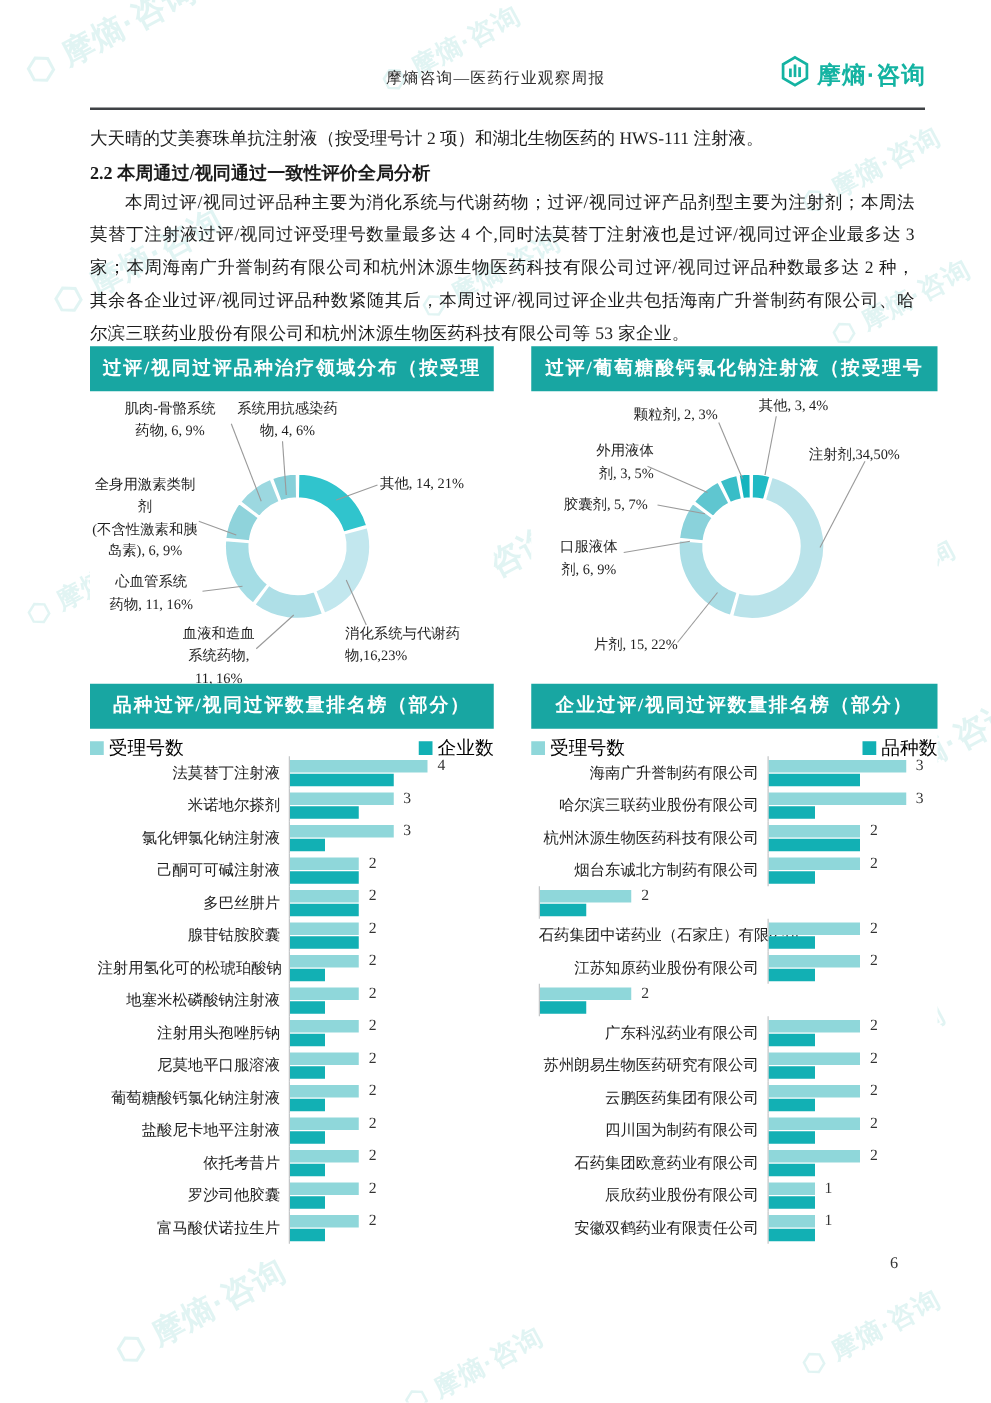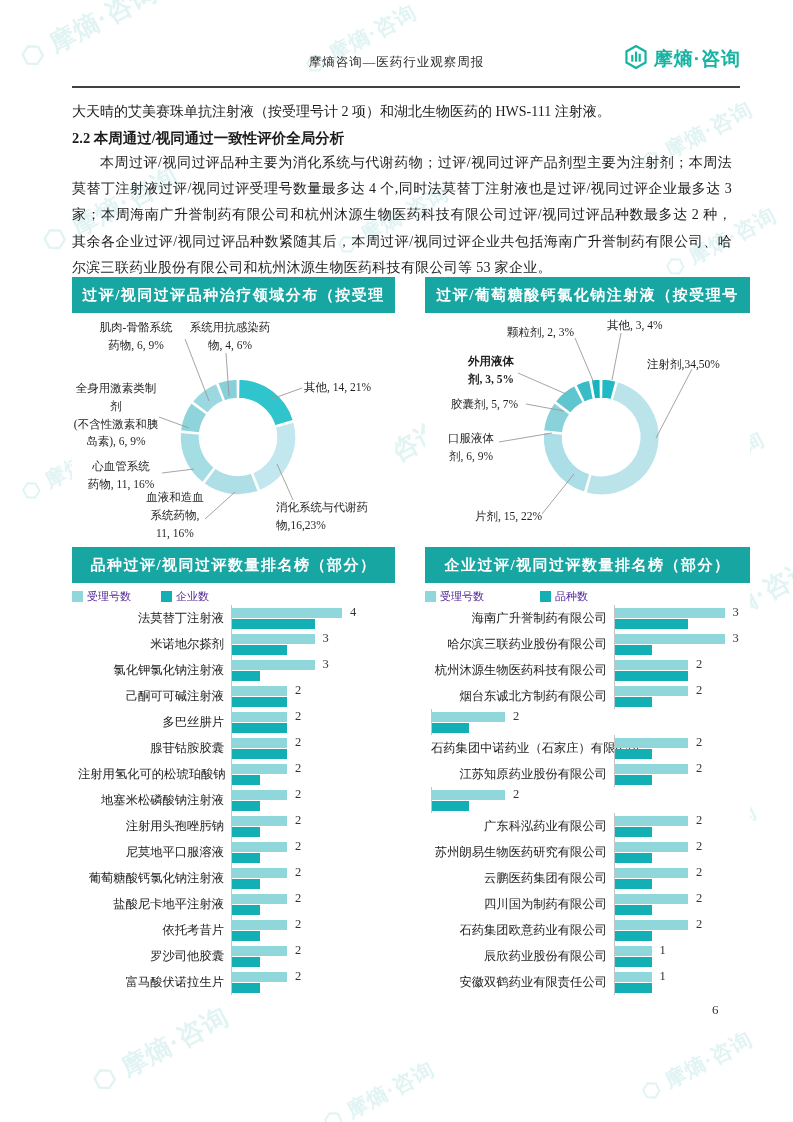--- a/index.html
+++ b/index.html
@@ -22,22 +22,22 @@
   .h22{top:129px;left:72px;width:660px;font-size:14.5px;font-weight:700;}
   .para{top:150px;left:72px;width:660px;font-size:14px;line-height:26.2px;
       text-align:justify;text-indent:2em;letter-spacing:0.3px;}
   
   .panel{position:absolute;background:#fff;}
   .panel-title{position:absolute;top:0;left:0;right:0;height:36px;line-height:36px;
       text-align:center;color:#fff;font-size:15px;font-weight:700;letter-spacing:1.5px;}
   .donut-svg{position:absolute;inset:0;pointer-events:none;}
   .donut-label{position:absolute;font-size:11.5px;line-height:1.55;color:#1f1f1f;
       white-space:pre-line;pointer-events:none;}
-  .legend{position:absolute;top:42px;left:0;right:0;display:flex;justify-content:flex-start;
-      align-items:center;font-size:11px;color:#4c1d95;}
+  .legend{position:absolute;top:42px;left:0;right:0;display:flex;justify-content:space-between;
+      align-items:center;font-size:15px;color:#000000;}
   .legend-item{display:flex;align-items:center;gap:4px;}
   .sq{width:11px;height:11px;display:inline-block;}
   .rows{position:absolute;top:58px;left:6px;right:2px;}
   .bar-row{height:26px;display:flex;}
   .bar-label{text-align:right;padding-right:7px;white-space:nowrap;font-size:12.3px;
       line-height:26px;color:#222;}
   .bar-pair{position:relative;flex:1;border-left:1.5px solid #c3c6c8;}
   .bar{position:absolute;left:0;}
   .bar.light{top:2.5px;height:10px;}
   .bar.dark{top:14px;height:10px;}
@@ -98,21 +98,21 @@
       <line x1="221" y1="223" x2="205" y2="187" stroke="#9a9a9a" stroke-width="0.9"></line>
       <line x1="133" y1="242" x2="163" y2="215" stroke="#9a9a9a" stroke-width="0.9"></line>
       <line x1="90" y1="196" x2="122" y2="192" stroke="#9a9a9a" stroke-width="0.9"></line>
       <line x1="87" y1="140" x2="117" y2="151" stroke="#9a9a9a" stroke-width="0.9"></line>
       <line x1="113" y1="62" x2="137" y2="124" stroke="#9a9a9a" stroke-width="0.9"></line>
       <line x1="154" y1="76" x2="157" y2="119" stroke="#9a9a9a" stroke-width="0.9"></line>
     </svg>
     <div class="donut-label" style="left: 232px; top: 102px; width: 90px; text-align: left;">其他, 14, 21%</div>
     <div class="donut-label" style="left: 204px; top: 222px; width: 112px; text-align: left;">消化系统与代谢药
 物,16,23%</div>
-    <div class="donut-label" style="left: 64px; top: 212px; width: 78px; text-align: center;">血液和造血
+    <div class="donut-label" style="left: 64px; top: 222px; width: 78px; text-align: center;">血液和造血
 系统药物,
 11, 16%</div>
     <div class="donut-label" style="left: 8px; top: 181px; width: 82px; text-align: center;">心血管系统
 药物, 11, 16%</div>
     <div class="donut-label" style="left: 0px; top: 103px; width: 88px; text-align: center;">全身用激素类制剂
 (不含性激素和胰
 岛素), 6, 9%</div>
     <div class="donut-label" style="left: 14px; top: 42px; width: 100px; text-align: center;">肌肉-骨骼系统
 药物, 6, 9%</div>
     <div class="donut-label" style="left: 116px; top: 42px; width: 84px; text-align: center;">系统用抗感染药
@@ -136,21 +136,21 @@
       <line x1="101" y1="127" x2="139" y2="134" stroke="#9a9a9a" stroke-width="0.9"></line>
       <line x1="93" y1="96" x2="141" y2="117" stroke="#9a9a9a" stroke-width="0.9"></line>
       <line x1="150" y1="61" x2="169" y2="106" stroke="#9a9a9a" stroke-width="0.9"></line>
     </svg>
     <div class="donut-label" style="left: 182px; top: 40px; width: 78px; text-align: left;">其他, 3, 4%</div>
     <div class="donut-label" style="left: 222px; top: 79px; width: 90px; text-align: left;">注射剂,34,50%</div>
     <div class="donut-label" style="left: 50px; top: 231px; width: 86px; text-align: left;">片剂, 15, 22%</div>
     <div class="donut-label" style="left: 14px; top: 153px; width: 64px; text-align: center;">口服液体
 剂, 6, 9%</div>
     <div class="donut-label" style="left: 26px; top: 119px; width: 80px; text-align: left;">胶囊剂, 5, 7%</div>
-    <div class="donut-label" style="left: 34px; top: 76px; width: 64px; text-align: center; font-weight: bold;">外用液体
+    <div class="donut-label" style="left: 34px; top: 76px; width: 64px; text-align: right;">外用液体
 剂, 3, 5%</div>
     <div class="donut-label" style="left: 82px; top: 47px; width: 78px; text-align: left;">颗粒剂, 2, 3%</div>
   </div>
 
 <div class="panel" id="bars-variety" style="left:72px;top:547px;width:323px;height:455px;">
   <div class="panel-title" style="background:#18a6a2;">品种过评/视同过评数量排名榜（部分）</div>
   <div class="legend" style="gap:30px;">
     <span class="legend-item">
       <i class="sq" style="background: rgb(143, 215, 218);"></i>
       <span>受理号数</span>

